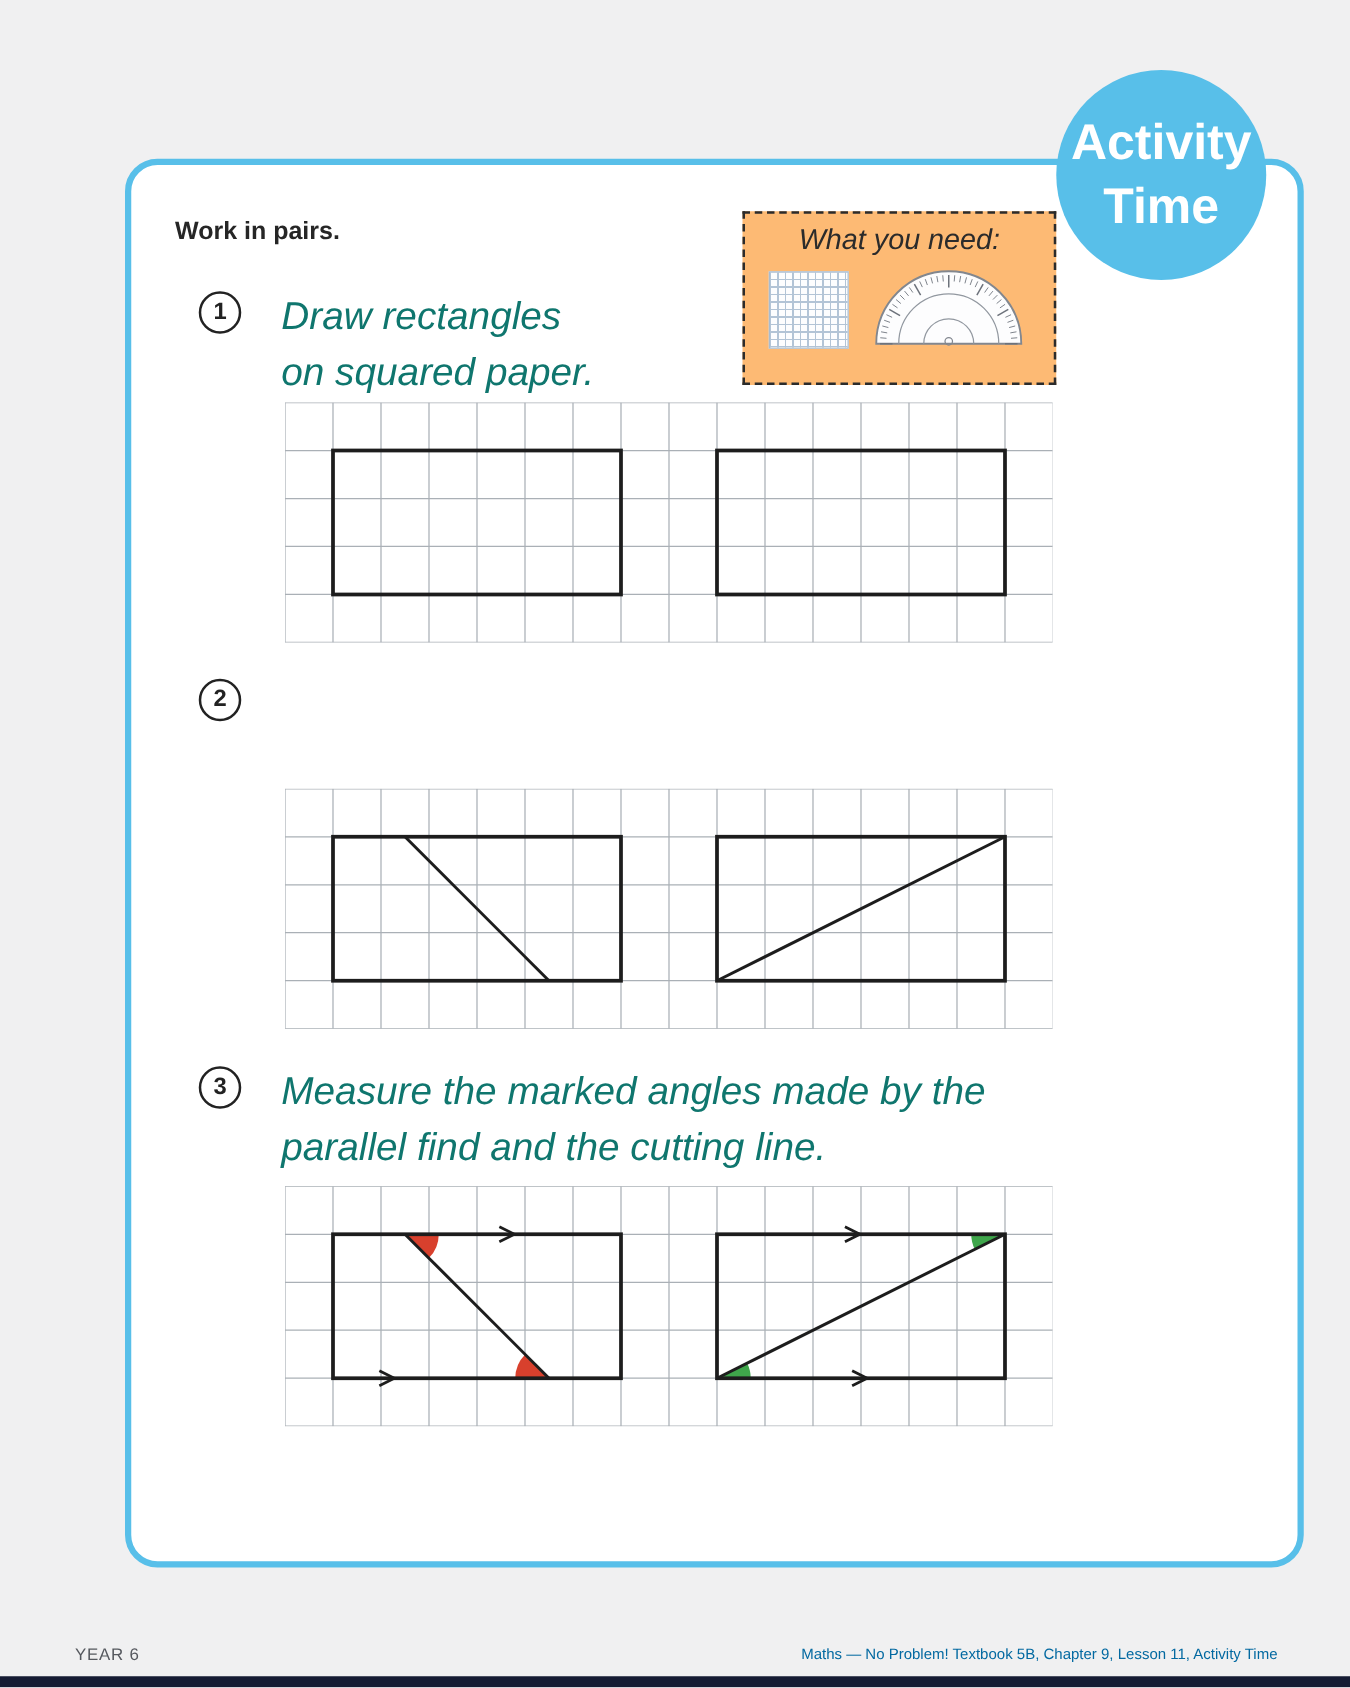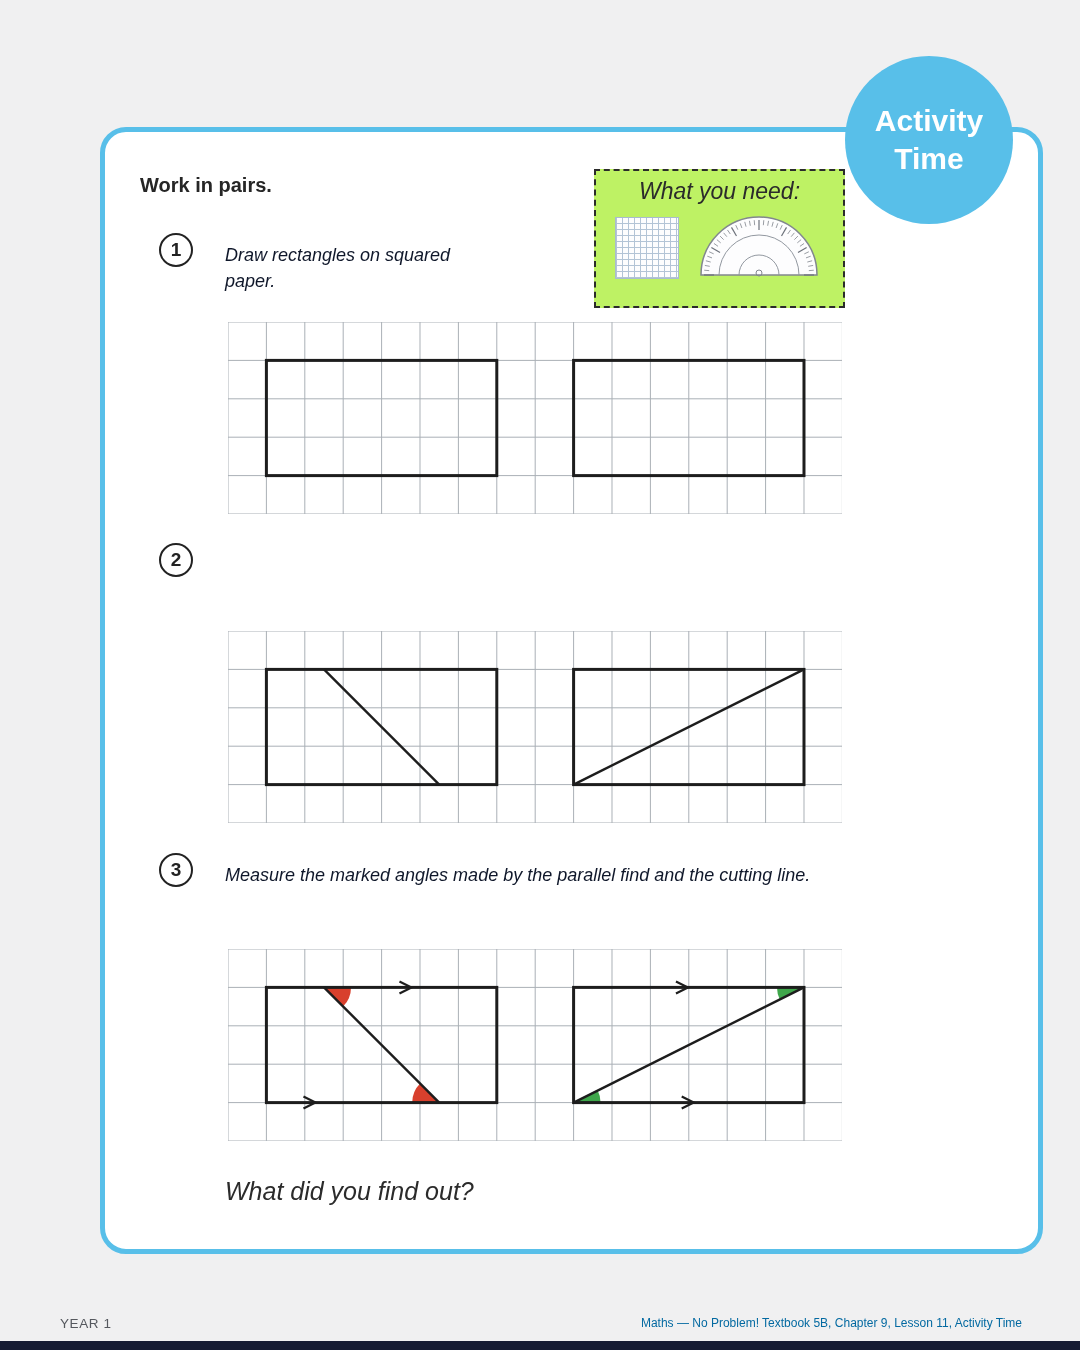--- a/index.html
+++ b/index.html
@@ -5,40 +5,40 @@
   * { margin:0; padding:0; box-sizing:border-box; }
   html,body { background:#e8e8ea; }
   body { font-family:"Liberation Sans", sans-serif; }
   .page { position:relative; width:1080px; height:1350px; background:#f0f0f1; overflow:hidden; }
 
   .card { position:absolute; left:100px; top:127px; width:943px; height:1127px;
           background:#ffffff; border:5px solid #58bfe9; border-radius:26px; }
 
   .badge { position:absolute; left:845px; top:56px; width:168px; height:168px; border-radius:50%;
            background:#58bfe9; color:#ffffff; display:flex; flex-direction:column; align-items:center;
-           justify-content:center; font-weight:bold; font-size:30px; line-height:1.28; z-index:5; }
+           justify-content:center; font-weight:bold; font-size:40px; line-height:1.28; z-index:5; }
 
   .heading { position:absolute; left:140px; top:174px; font-size:20px; font-weight:bold; color:#262626; }
 
   .need-box { position:absolute; left:594px; top:169px; width:251px; height:139px;
-              border:2px dashed #2b2b2b; background:#bef264; display:flex; flex-direction:column;
+              border:2px dashed #2b2b2b; background:#fdba74; display:flex; flex-direction:column;
               align-items:center; padding-top:7px; }
   .need-label { font-size:23px; font-style:italic; color:#2b2b2b; }
   .need-icons { display:flex; align-items:flex-end; gap:14px; margin-top:8px; }
   .grid-icon { width:64px; height:62px; border:1px solid #a9bccf;
       background:
         repeating-linear-gradient(0deg,  #b3c4d6 0, #b3c4d6 1px, transparent 1px, transparent 6px),
         repeating-linear-gradient(90deg, #b3c4d6 0, #b3c4d6 1px, transparent 1px, transparent 6px);
       background-color:#fdfdfe; }
   .protractor { width:132px; height:66px; }
 
   .step-num { position:absolute; width:34px; height:34px; border:2px solid #222222; border-radius:50%;
               display:flex; align-items:center; justify-content:center; font-size:19px; font-weight:bold;
               color:#222222; background:#fff; }
-  .step-text { position:absolute; font-size:18px; font-style:italic; color:#0f172a; line-height:1.44;margin-top:12px; }
+  .step-text { position:absolute; font-size:31px; font-style:italic; color:#0f766e; line-height:1.44; }
   .s1t { left:225px; top:231px; width:260px; }
   .s2t { left:225px; top:541px; width:620px; }
   .s3t { left:225px; top:851px; width:665px; }
   .n1 { left:159px; top:233px; }
   .n2 { left:159px; top:543px; }
   .n3 { left:159px; top:853px; }
 
   .figure { position:absolute; width:615px; height:192px; }
   .f1 { left:228px; top:322px; }
   .f2 { left:228px; top:631px; }
@@ -217,19 +217,18 @@
         <rect x="38.4" y="38.4" width="230.39999999999998" height="115.19999999999999" fill="none" stroke="#1d1d1d" stroke-width="3"></rect>
         <rect x="345.59999999999997" y="38.4" width="230.39999999999998" height="115.19999999999999" fill="none" stroke="#1d1d1d" stroke-width="3"></rect>
         <line x1="96" y1="38.4" x2="211.2" y2="153.6" stroke="#1d1d1d" stroke-width="2.4"></line>
         <line x1="345.59999999999997" y1="153.6" x2="576" y2="38.4" stroke="#1d1d1d" stroke-width="2.4"></line>
         <path d="M 171.48 32.4 L 183.48 38.4 L 171.48 44.4" fill="none" stroke="#1d1d1d" stroke-width="2.2"></path>
         <path d="M 75.48 147.6 L 87.48 153.6 L 75.48 159.6" fill="none" stroke="#1d1d1d" stroke-width="2.2"></path>
         <path d="M 447.96 32.4 L 459.96 38.4 L 447.96 44.4" fill="none" stroke="#1d1d1d" stroke-width="2.2"></path>
         <path d="M 453.72 147.6 L 465.72 153.6 L 453.72 159.6" fill="none" stroke="#1d1d1d" stroke-width="2.2"></path>
       </svg></div>
 
-  <div class="question">What did you find out?</div>
-
-  <div class="footer-left">YEAR 1</div>
+
+  <div class="footer-left">YEAR 6</div>
   <div class="footer-right">Maths — No Problem! Textbook 5B, Chapter 9, Lesson 11, Activity Time</div>
   <div class="bottom-bar"></div>
 
 </div>
 
 </body></html>

